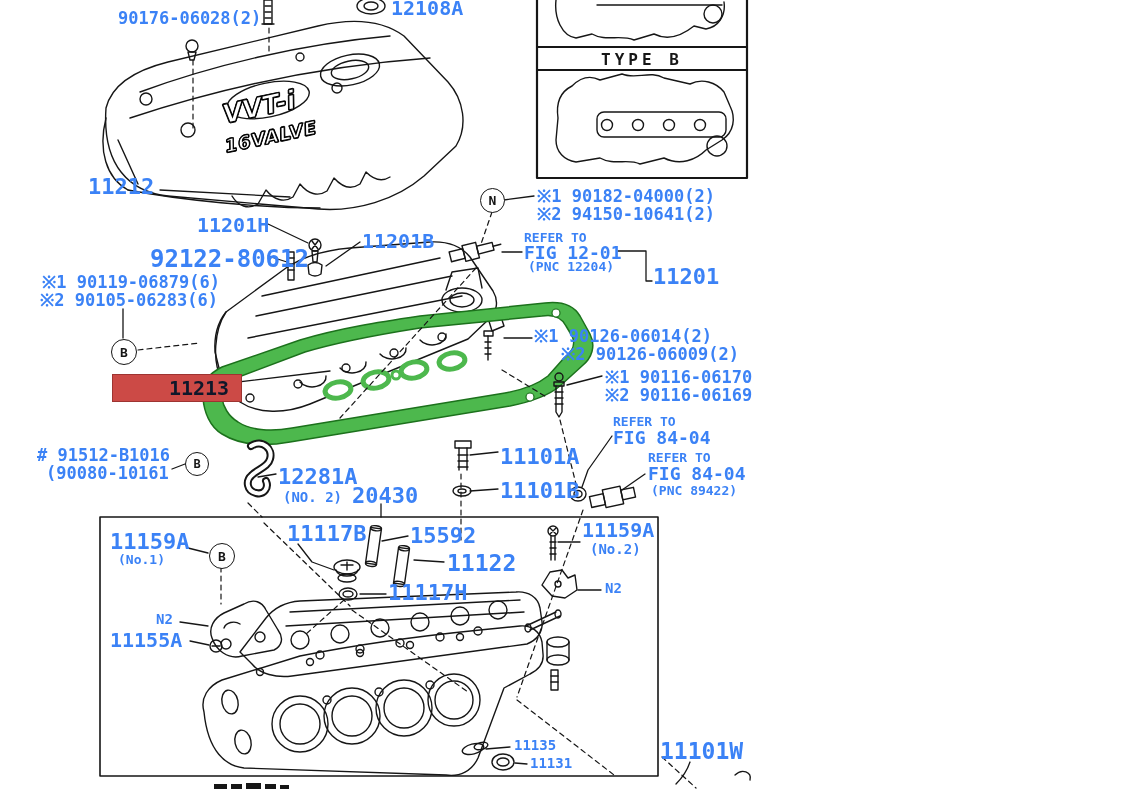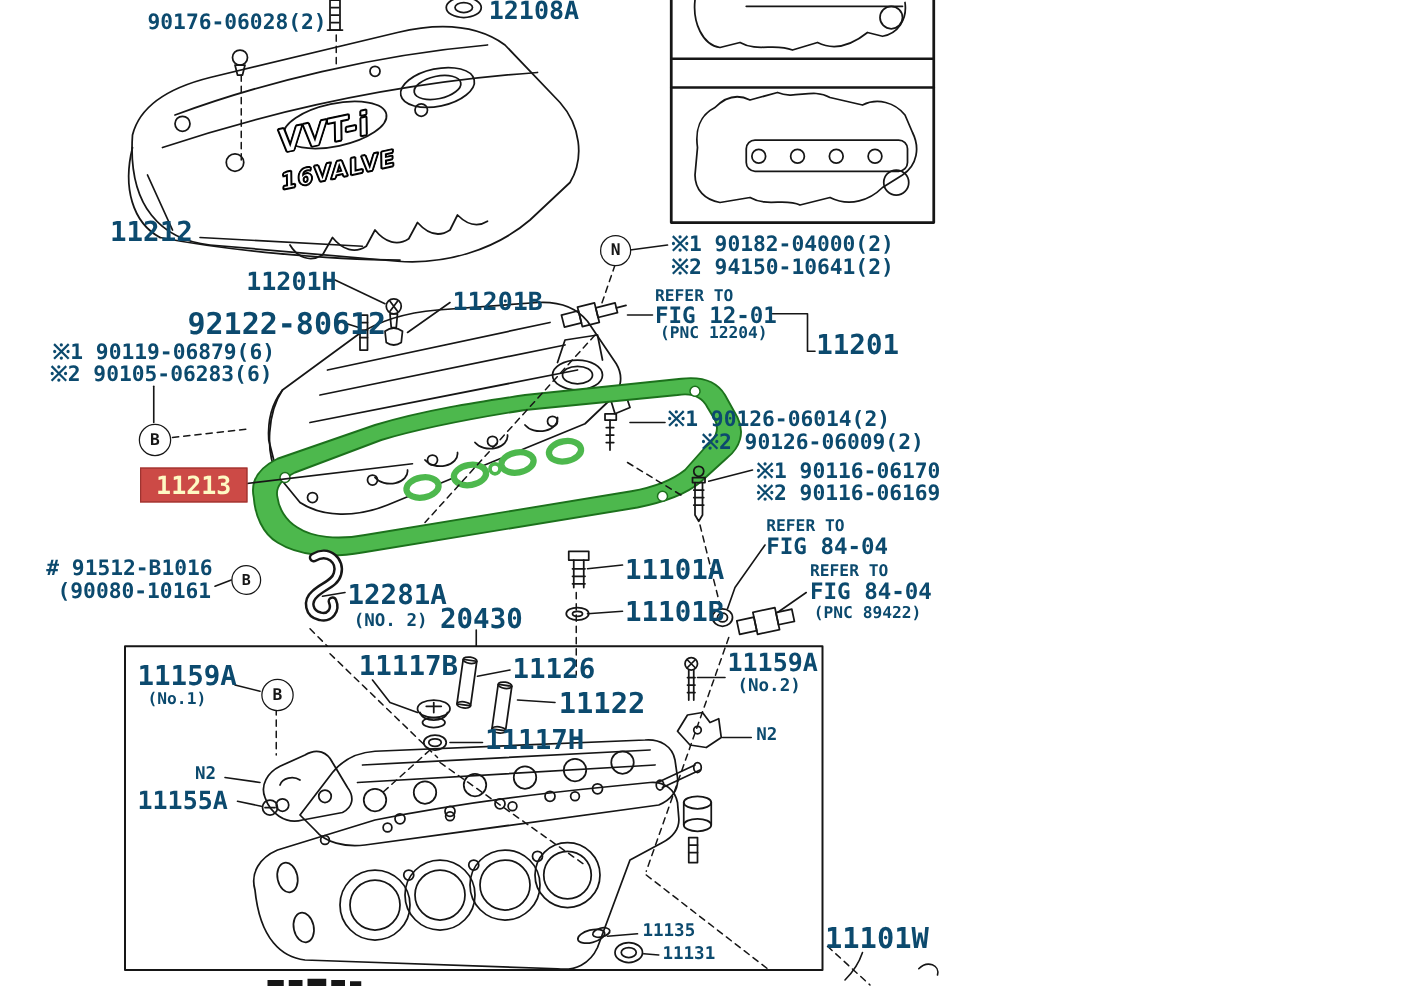--- a/index.html
+++ b/index.html
@@ -1,28 +1,28 @@
 <!DOCTYPE html>
 <html><head>
 <meta charset="utf-8">
 <style>
   html,body{margin:0;padding:0;background:#fff;}
   #stage{position:relative;width:1135px;height:789px;background:#fff;overflow:hidden;
          font-family:"DejaVu Sans Mono",monospace;}
   svg{position:absolute;left:0;top:0;}
   .lbl{position:absolute;font-family:"DejaVu Sans Mono",monospace;font-weight:700;
-       color:#0c4a6e;white-space:nowrap;line-height:1;}
+       color:#3b82f6;white-space:nowrap;line-height:1;}
   .s13{font-size:13px}.s14{font-size:14px}.s15{font-size:18px}.s17{font-size:17px}
   .s18{font-size:24px}.s19{font-size:22px}.s20{font-size:20px}.s21{font-size:23px}.s22{font-size:22px}
   .circle{position:absolute;border:1.7px solid #161616;border-radius:50%;background:#fff;
           display:flex;align-items:center;justify-content:center;
           font-family:"DejaVu Sans Mono",monospace;font-weight:700;color:#161616;}
-  .hl{position:absolute;background:#cc4a46;border:1px solid #9e3431;color:#fef9c3;
+  .hl{position:absolute;background:#cc4a46;border:1px solid #9e3431;color:#0f172a;
       display:flex;align-items:center;justify-content:center;font-weight:700;
-      font-family:"DejaVu Sans Mono",monospace;}
+      font-family:"DejaVu Sans Mono",monospace;padding-left:44px;}
   .logo{position:absolute;font-family:"DejaVu Sans",sans-serif;font-weight:700;font-style:italic;
         color:#fff;-webkit-text-stroke:1.2px #000;
         text-shadow:-1px 0 #000,1px 0 #000,0 -1px #000,0 1px #000;transform:rotate(-12deg);}
   .typeb{position:absolute;left:537px;top:48px;width:210px;height:22px;display:flex;
          align-items:center;justify-content:center;font-weight:700;font-size:16px;
          letter-spacing:4px;color:#161616;font-family:"DejaVu Sans Mono",monospace;}
 </style>
 </head>
 <body>
 
@@ -283,20 +283,21 @@
     <rect x="280" y="785" width="9" height="4"></rect>
   </g>
 </svg>
 
 <div class="lbl s17" style="left:118px;top:10px">90176-06028(2)</div>
 <div class="lbl s20" style="left:391px;top:-2px">12108A</div>
 <div class="lbl s22" style="left:88px;top:176px">11212</div>
 <div class="logo" style="left:222px;top:92px;font-size:26px">VVT-i</div>
 <div class="logo" style="left:224px;top:126px;font-size:18px;letter-spacing:1px">16VALVE</div>
 
+<div class="typeb">TYPE B</div>
 
 <div class="lbl s20" style="left:197px;top:215px">11201H</div>
 <div class="lbl s20" style="left:362px;top:231px">11201B</div>
 <div class="lbl s18" style="left:150px;top:247px">92122-80612</div>
 <div class="lbl s17" style="left:42px;top:274px">※1 90119-06879(6)</div>
 <div class="lbl s17" style="left:40px;top:292px">※2 90105-06283(6)</div>
 <div class="circle" style="left:111px;top:339px;width:24px;height:24px;font-size:13px">B</div>
 <div class="circle" style="left:480px;top:188px;width:23px;height:23px;font-size:13px">N</div>
 <div class="lbl s17" style="left:537px;top:188px">※1 90182-04000(2)</div>
 <div class="lbl s17" style="left:537px;top:206px">※2 94150-10641(2)</div>
@@ -321,21 +322,21 @@
 <div class="lbl s13" style="left:613px;top:415px">REFER TO</div>
 <div class="lbl s15" style="left:613px;top:429px">FIG 84-04</div>
 <div class="lbl s13" style="left:648px;top:451px">REFER TO</div>
 <div class="lbl s15" style="left:648px;top:465px">FIG 84-04</div>
 <div class="lbl s13" style="left:651px;top:484px">(PNC 89422)</div>
 
 <div class="lbl s19" style="left:110px;top:531px">11159A</div>
 <div class="lbl s13" style="left:118px;top:553px">(No.1)</div>
 <div class="circle" style="left:209px;top:543px;width:24px;height:24px;font-size:13px">B</div>
 <div class="lbl s19" style="left:287px;top:523px">11117B</div>
-<div class="lbl s19" style="left:410px;top:525px">11126</div>
+<div class="lbl s19" style="left:410px;top:525px">15592</div>
 <div class="lbl s21" style="left:447px;top:552px">11122</div>
 <div class="lbl s19" style="left:388px;top:582px">11117H</div>
 <div class="lbl s14" style="left:156px;top:612px">N2</div>
 <div class="lbl s20" style="left:110px;top:630px">11155A</div>
 <div class="lbl s20" style="left:582px;top:520px">11159A</div>
 <div class="lbl s14" style="left:590px;top:542px">(No.2)</div>
 <div class="lbl s14" style="left:605px;top:581px">N2</div>
 <div class="lbl s14" style="left:514px;top:738px">11135</div>
 <div class="lbl s14" style="left:530px;top:756px">11131</div>
 <div class="lbl s21" style="left:660px;top:740px">11101W</div>

